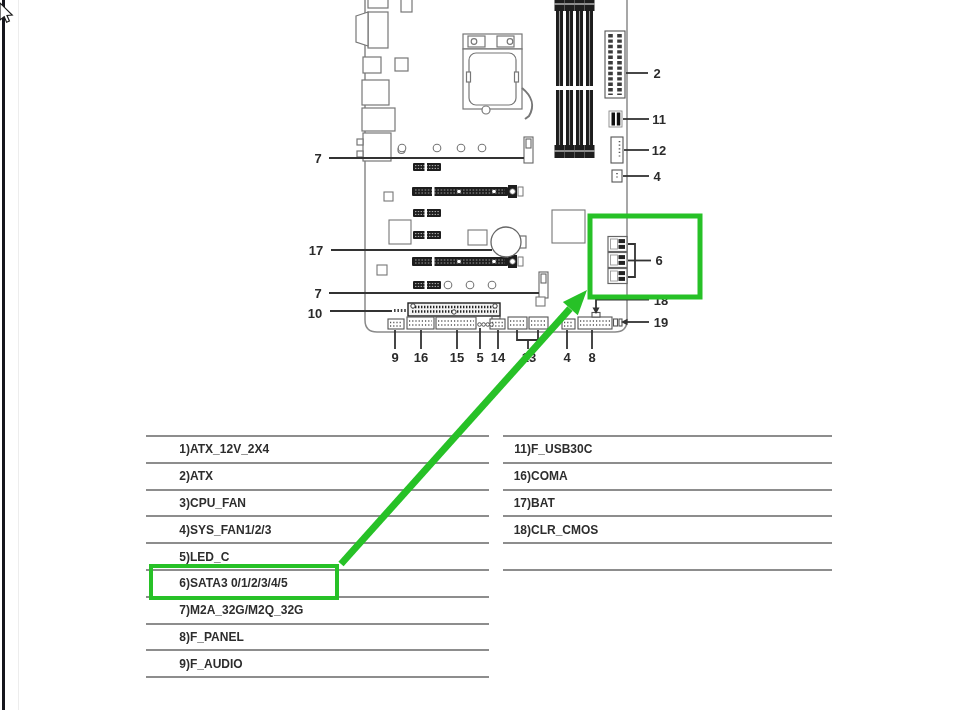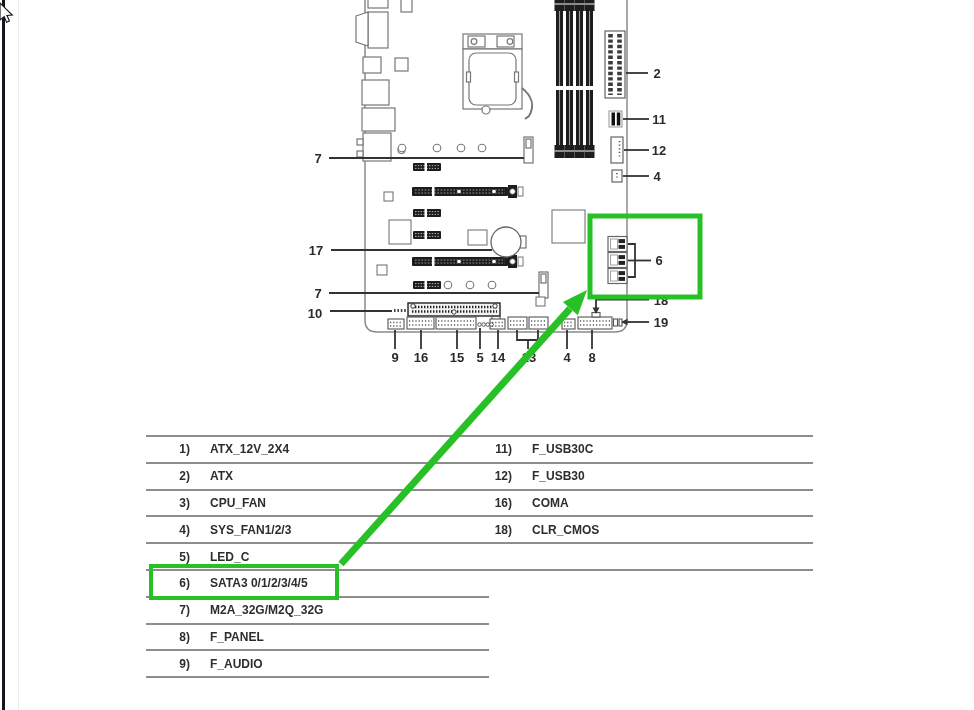--- a/index.html
+++ b/index.html
@@ -4,28 +4,28 @@
 <style>
   html,body{margin:0;padding:0;background:#ffffff;}
   body{width:974px;height:710px;position:relative;overflow:hidden;
        font-family:"Liberation Sans",sans-serif;}
   .edge-line{position:absolute;left:2px;top:0;width:3px;height:710px;background:#15151d;}
   .fold-line{position:absolute;left:18px;top:0;width:1px;height:710px;background:#ededed;}
   .cursor{position:absolute;left:-2px;top:2px;}
   .board-svg{position:absolute;left:300px;top:0;}
   .legend{position:absolute;top:435px;font-size:12px;font-weight:bold;color:#2d2d2d;}
   .legend.left{left:146px;width:343px;}
-  .legend.right{left:484px;width:329px;}
+  .legend.right{left:503px;width:329px;}
   .legend{border-bottom:2px solid #8d8d8d;}
   .trow{height:26.8px;box-sizing:border-box;border-top:2px solid #8d8d8d;
         display:flex;align-items:center;}
   .tnum{display:inline-block;text-align:right;}
   .legend.left .tnum{width:44px;}
   .legend.right .tnum{width:28px;}
-  .tlabel{margin-left:20px;white-space:nowrap;}
+  .tlabel{white-space:nowrap;}
   .legend.right .tlabel{}
   .overlay{position:absolute;left:0;top:0;pointer-events:none;}
   svg text{font-family:"Liberation Sans",sans-serif;font-weight:bold;fill:#2b2b2b;}
 </style>
 </head>
 <body>
 
 <div class="edge-line"></div>
 <div class="fold-line"></div>
 
@@ -315,26 +315,26 @@
       <span class="tlabel">F_AUDIO</span>
     </div>
 </div>
 
 <div class="legend right">
   <div class="trow">
       <span class="tnum">11)</span>
       <span class="tlabel">F_USB30C</span>
     </div>
   <div class="trow">
-      <span class="tnum">12)</span>
-      <span class="tlabel">F_USB30</span>
-    </div>
-  <div class="trow">
       <span class="tnum">16)</span>
       <span class="tlabel">COMA</span>
+    </div>
+  <div class="trow">
+      <span class="tnum">17)</span>
+      <span class="tlabel">BAT</span>
     </div>
   <div class="trow">
       <span class="tnum">18)</span>
       <span class="tlabel">CLR_CMOS</span>
     </div>
   <div class="trow"></div>
 </div>
 
 <svg class="overlay" width="974" height="710">
   <rect x="590" y="216" width="110" height="81" fill="none" stroke="#27c127" stroke-width="5"></rect>

